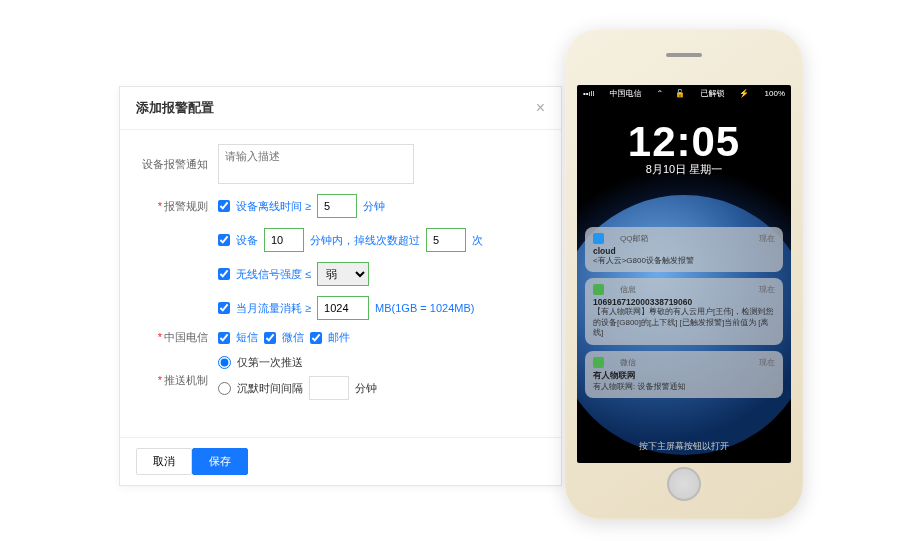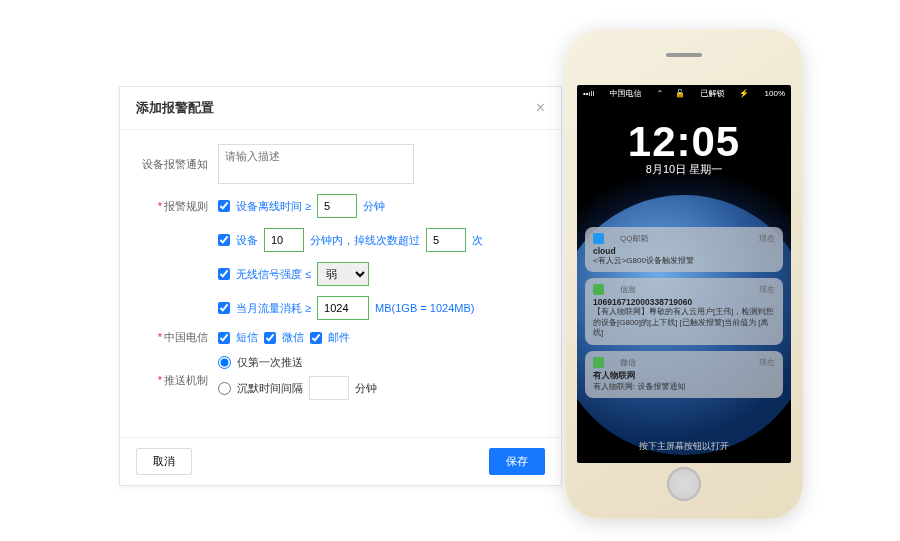--- a/index.html
+++ b/index.html
@@ -15,21 +15,21 @@
 .form-content{flex:1;display:flex;align-items:center;flex-wrap:wrap;gap:6px}
 .inp{border:1px solid #5cb85c;background:#fff;padding:4px 6px;font-size:11px;height:24px}
 .inp.wide{width:196px}
 .inp.sm{width:40px}
 .inp.md{width:52px}
 .ta{border:1px solid #ddd;width:196px;height:40px;padding:4px 6px;font-size:11px;resize:none}
 .chk{width:12px;height:12px;accent-color:#1677ff}
 .txt-blue{color:#1677ff;font-size:11px}
 .sel{border:1px solid #5cb85c;height:24px;width:52px;font-size:11px;padding:0 4px}
 .radio-row{display:flex;align-items:center;gap:6px;margin-bottom:6px}
-.modal-footer{position:absolute;bottom:0;right:0;padding:10px 16px;display:flex;gap:0;border-top:1px solid #eee;width:100%;justify-content:space-between;background:#fff}
+.modal-footer{position:absolute;bottom:0;right:0;padding:10px 16px;display:flex;gap:0;border-top:1px solid #eee;width:100%;justify-content:flex-start;background:#fff}
 .btn{padding:5px 16px;font-size:11px;border:1px solid #ddd;background:#fff;cursor:pointer;border-radius:2px}
 .btn.primary{background:#1677ff;border-color:#1677ff;color:#fff}
 
 .phone{position:absolute;left:565px;top:29px;width:238px;height:490px;background:linear-gradient(145deg,#f5f0e0,#e8dcc0);border-radius:34px;padding:56px 12px;box-shadow:0 4px 20px rgba(0,0,0,0.15),inset 0 0 2px rgba(255,255,255,0.5)}
 .phone::before{content:"";position:absolute;top:24px;left:50%;transform:translateX(-50%);width:36px;height:4px;background:#999;border-radius:2px}
 .phone::after{content:"";position:absolute;bottom:18px;left:50%;transform:translateX(-50%);width:30px;height:30px;border:2px solid #bbb;border-radius:50%;background:radial-gradient(circle,#ddd,#ccc)}
 .screen{width:100%;height:100%;background:#000;border-radius:2px;overflow:hidden;position:relative;color:#fff}
 .earth{position:absolute;top:70px;left:0;right:0;height:180px;background:radial-gradient(circle at 50% 100%,#4a7bc8 0%,#2a4a7a 30%,#0a1a3a 60%,#000 80%);border-radius:0 0 0 0}
 .earth::before{content:"";position:absolute;bottom:0;left:50%;transform:translateX(-50%);width:260px;height:260px;border-radius:50%;background:radial-gradient(circle at 40% 30%,#6faae8,#2a5a9a 40%,#0a2a5a 70%);bottom:-120px}
 .status-bar{position:relative;display:flex;justify-content:space-between;padding:3px 6px;font-size:8px;z-index:2}

